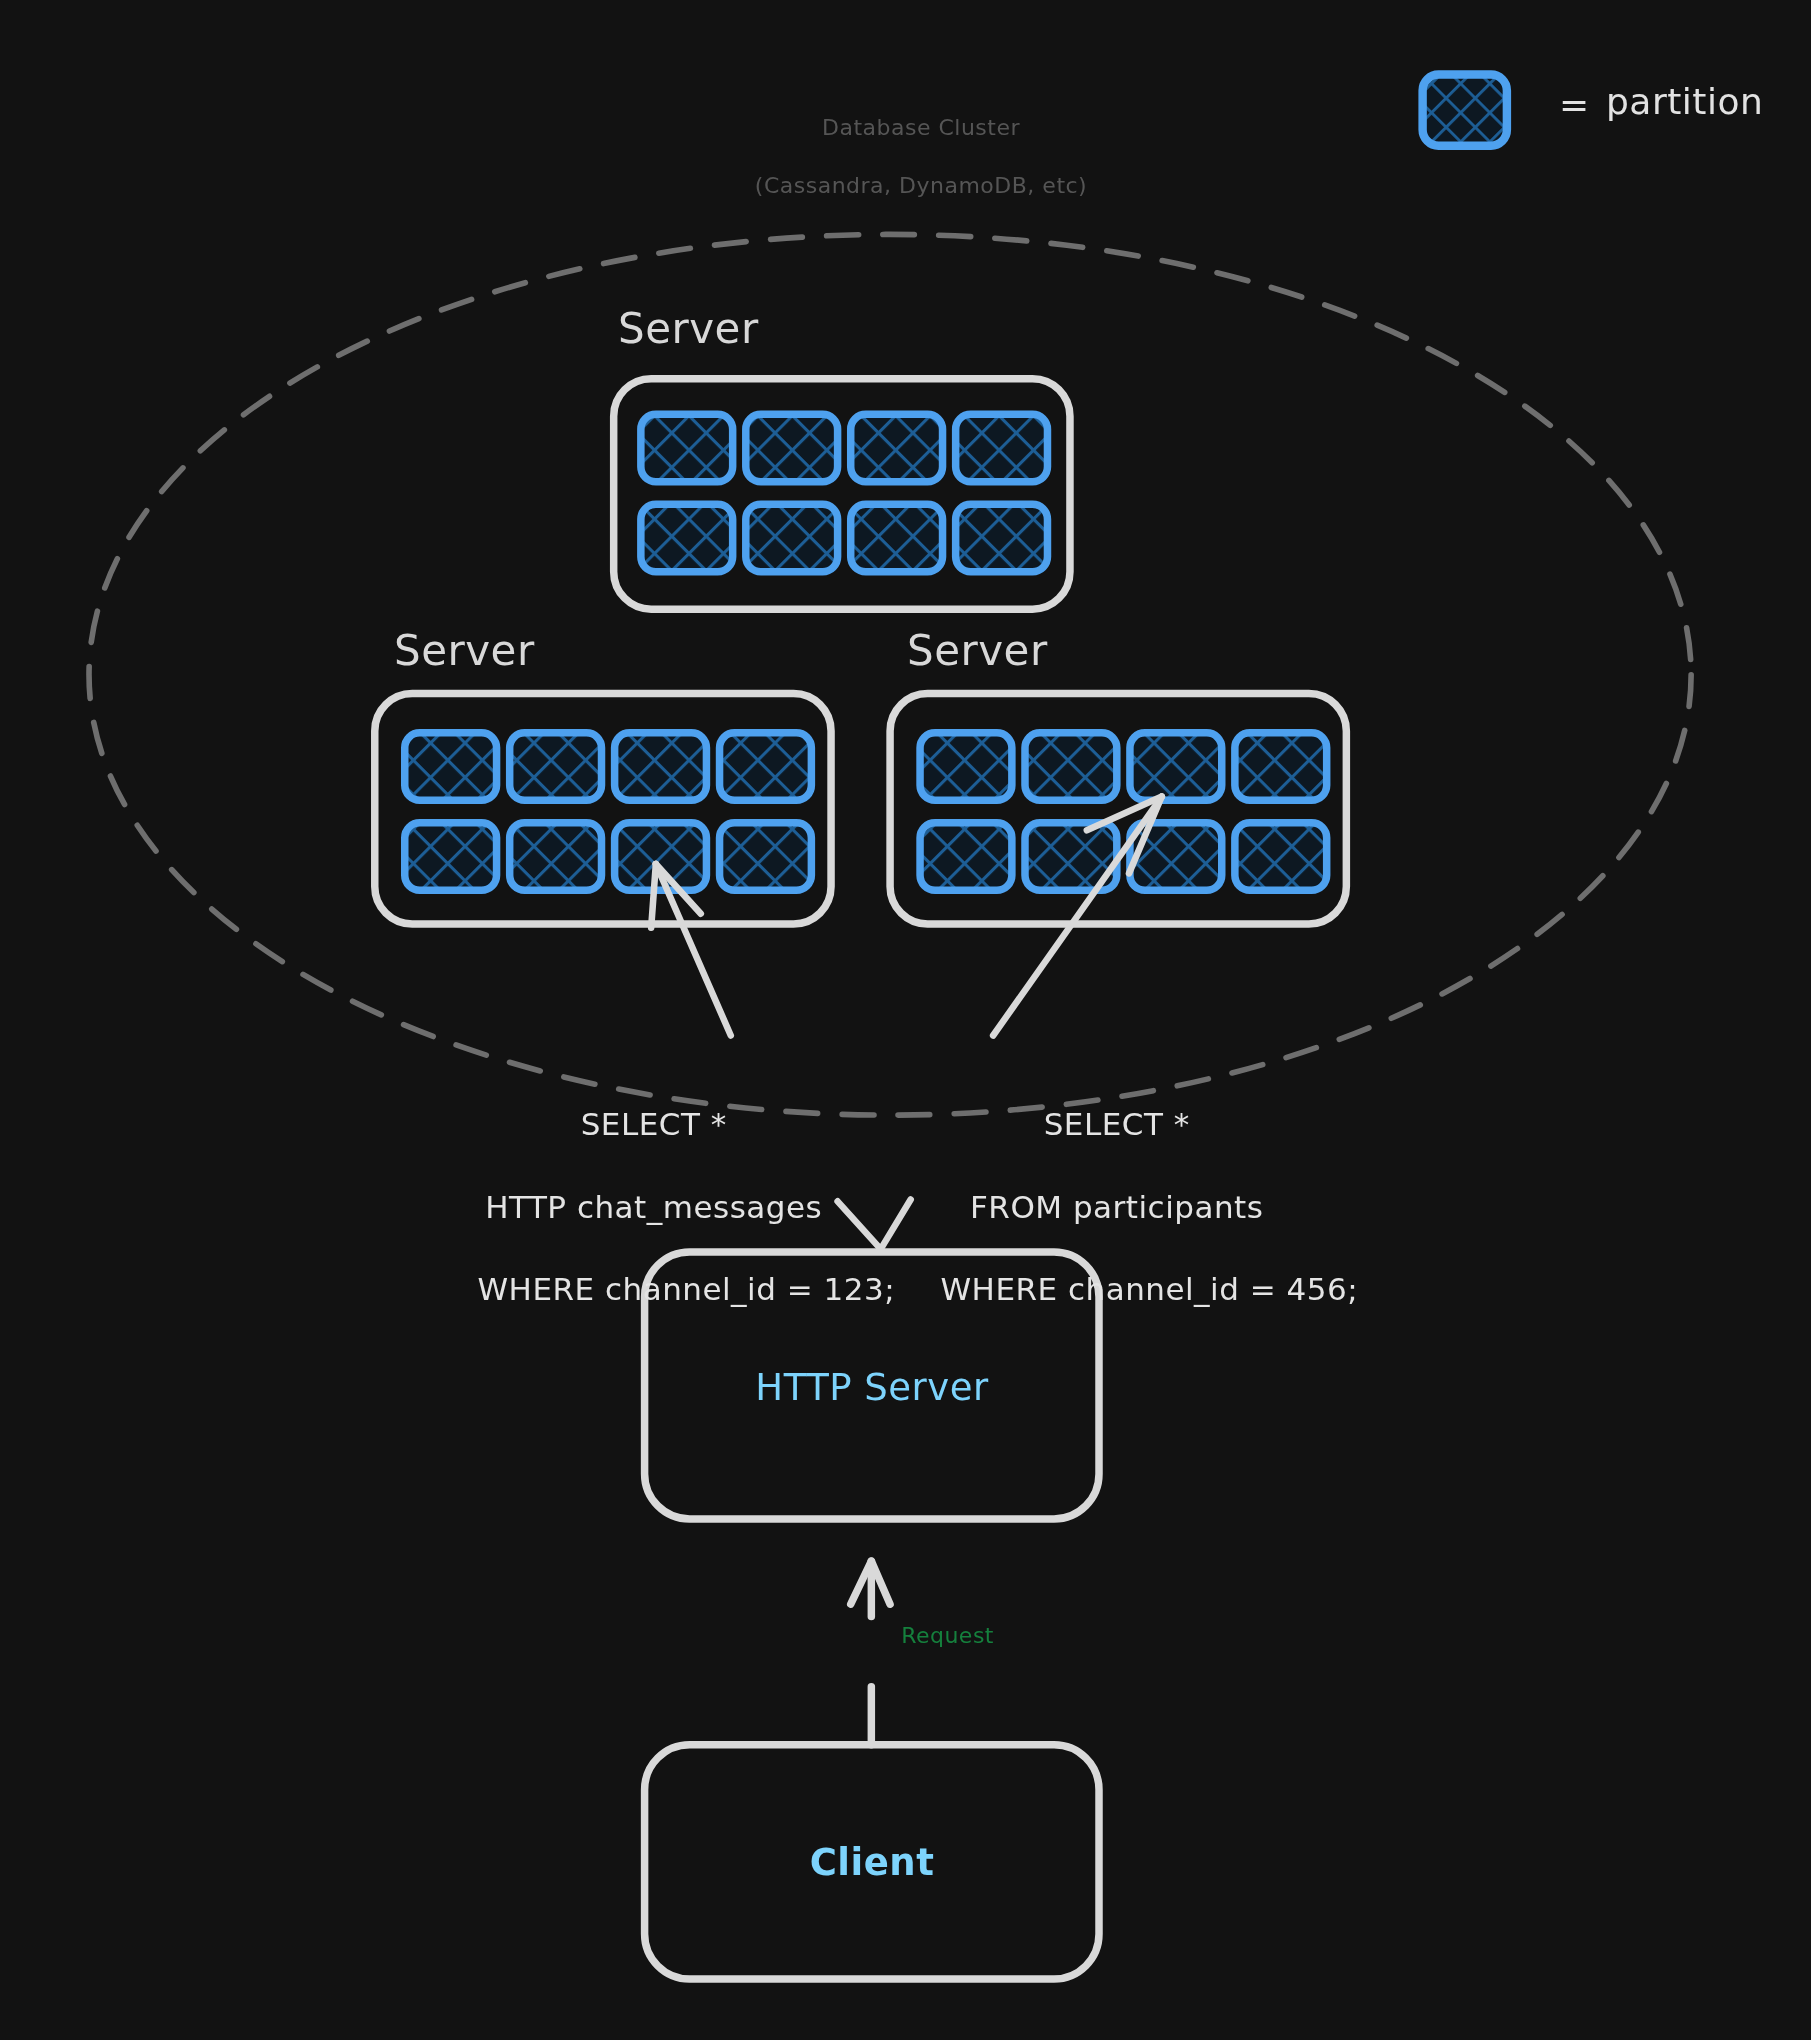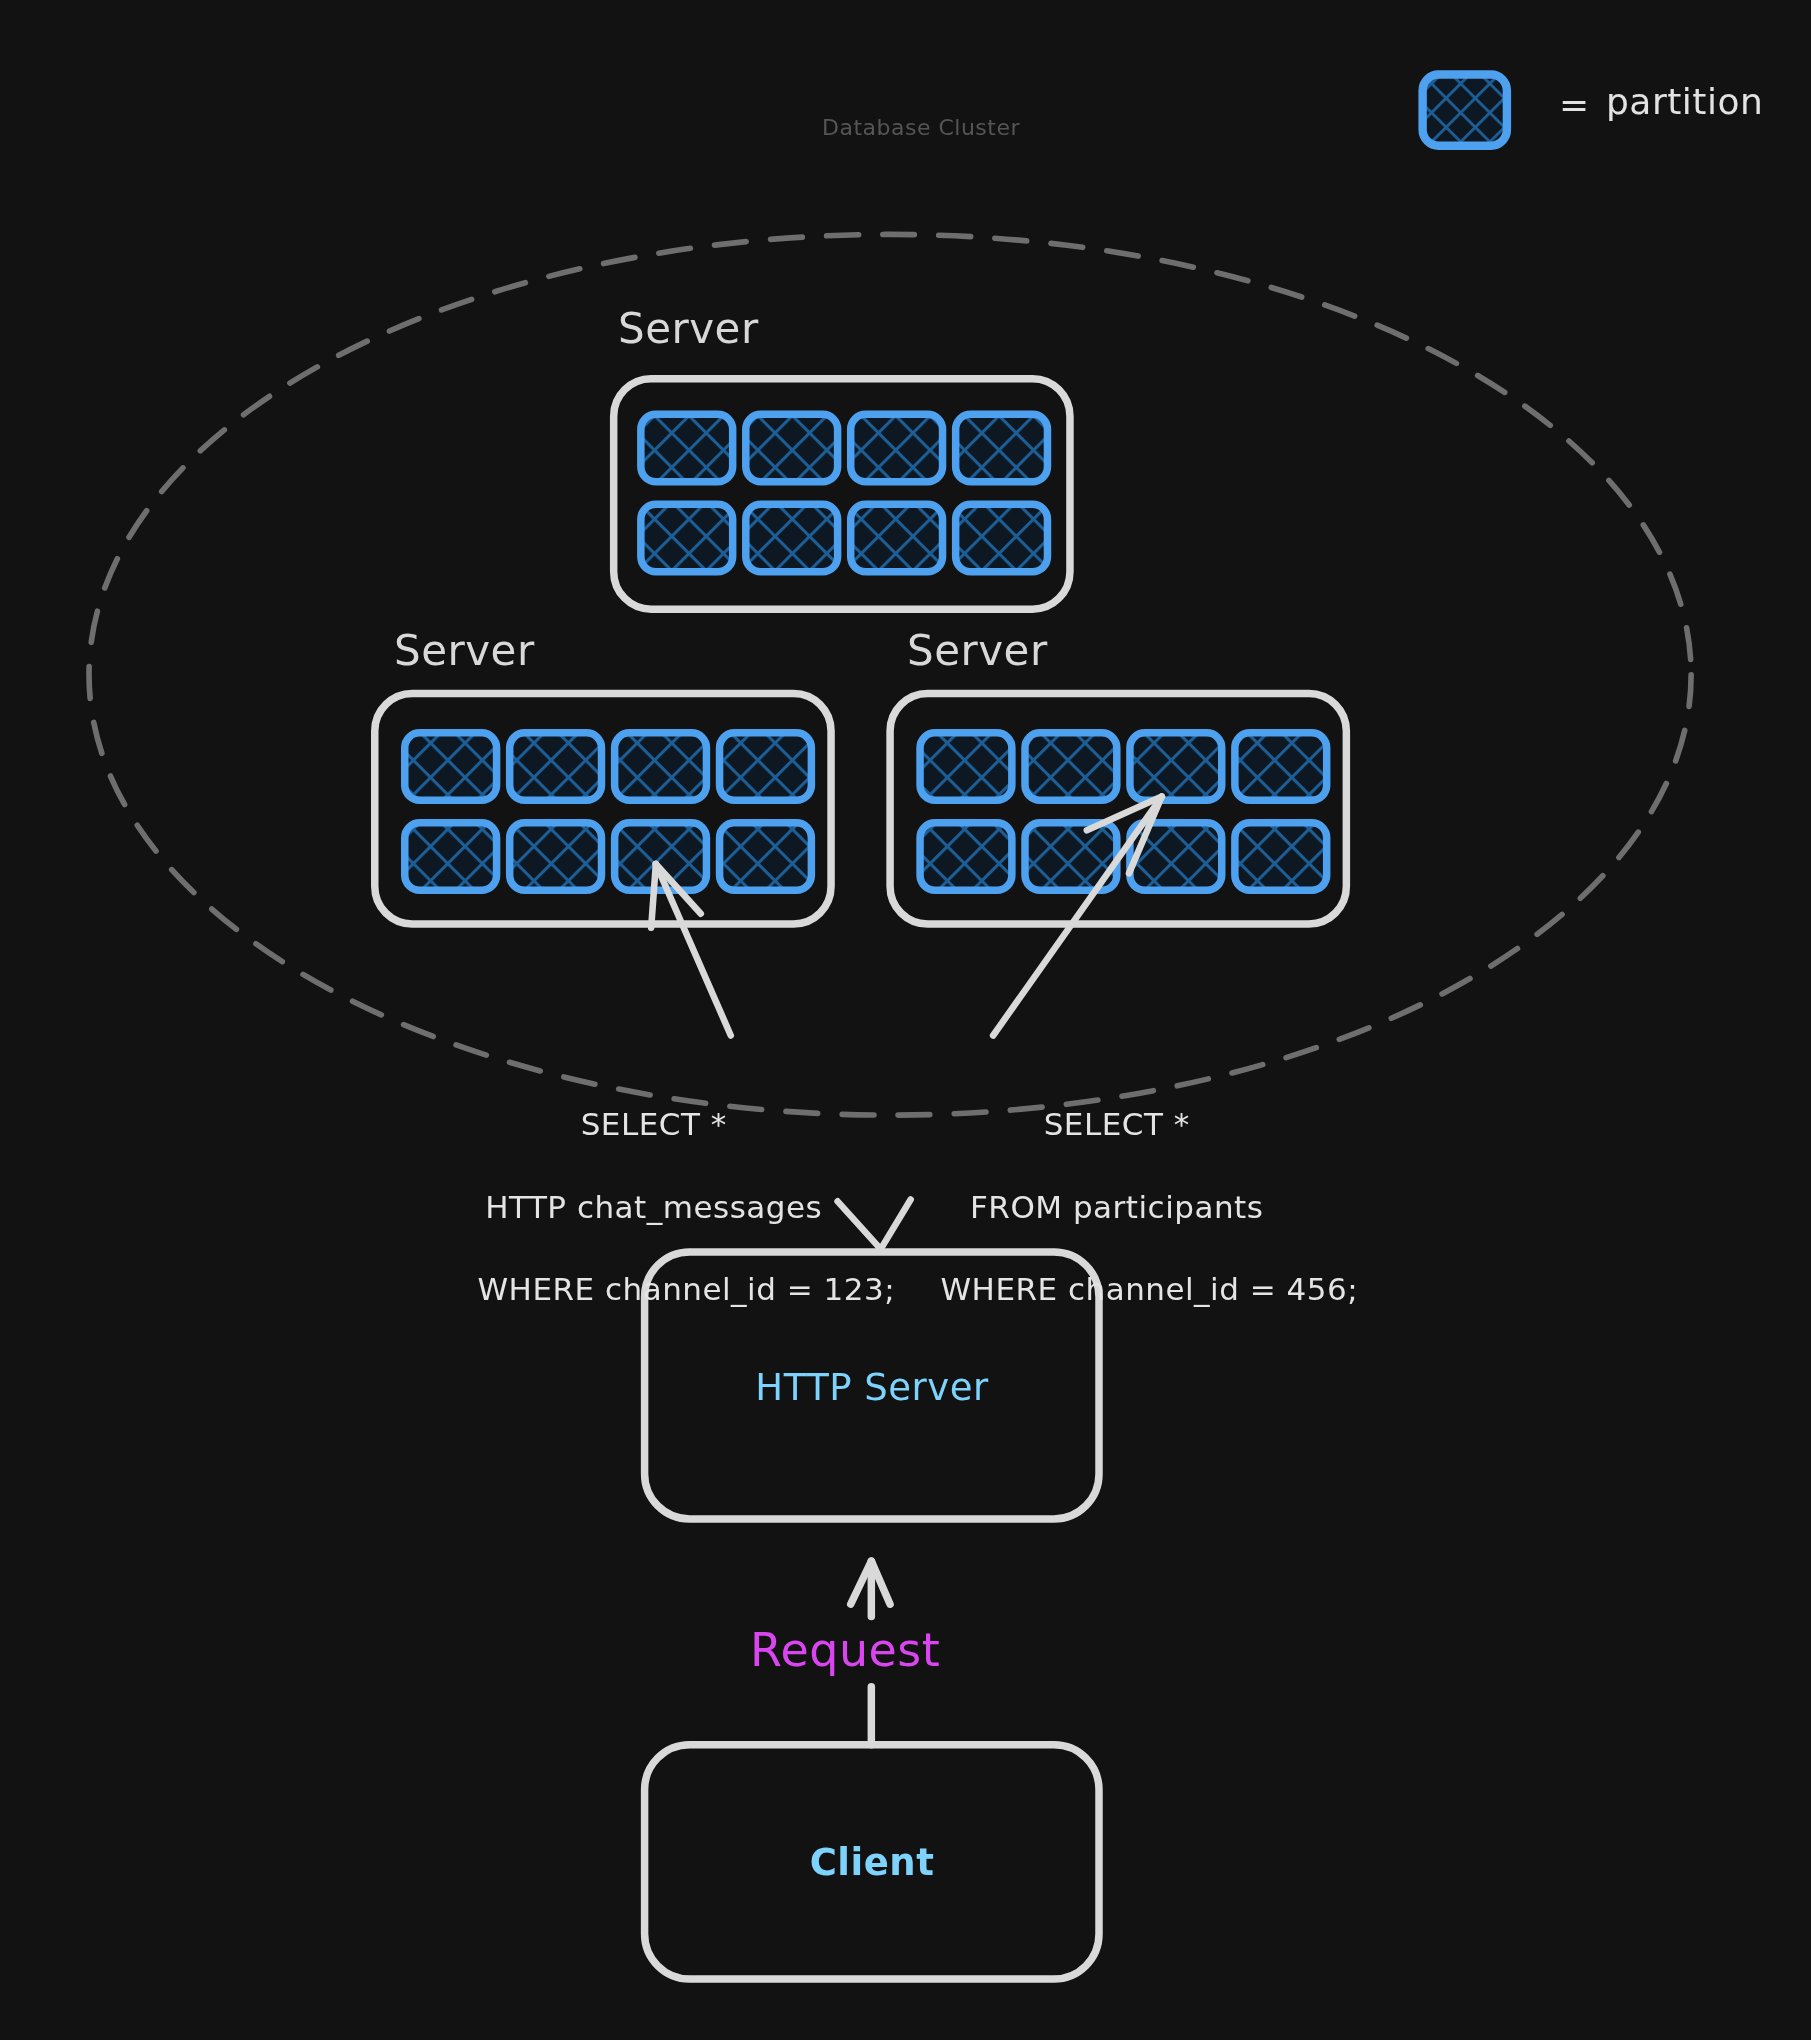--- a/index.html
+++ b/index.html
@@ -26,29 +26,30 @@
     line-height:1.32;
     width:100%;
   }
   .server-label{font-size:42px;color:#d8d8d8;}
   .legend-label{font-size:36px;color:#e2e2e2;}
   .query{
     font-size:31px;color:#e4e4e4;text-align:center;line-height:1.33;
     width:394px;
   }
   .boxlabel{font-size:37px;color:#7dd3fc;text-align:center;width:100%;}
-  .reqlabel{font-size:46px;color:#d946ef;text-align:left;width:244px;}
+  .reqlabel{font-size:22px;color:#15803d;text-align:right;width:244px;}
 </style>
 </head>
 <body>
 
 <div id="root">
 
   <div class="txt title" style="left:0;top:84px;">
     <span>Database Cluster</span><br>
+    <span>(Cassandra, DynamoDB, etc)</span>
   </div>
 
   <div style="position:absolute;left:1417px;top:67px;width:375px;height:94px;">
     <svg class="layer" style="width:103px;height:89px;left:0;top:0;" viewBox="0 0 110 95" width="103" height="89">
       <defs>
         <pattern id="hatchLegend" width="22" height="22" patternUnits="userSpaceOnUse" patternTransform="rotate(45)">
           <rect width="22" height="22" fill="#0d1822"></rect>
           <line x1="0" y1="0" x2="0" y2="22" stroke="#1d5e96" stroke-width="6"></line>
           <line x1="0" y1="0" x2="22" y2="0" stroke="#1d5e96" stroke-width="6"></line>
         </pattern>

